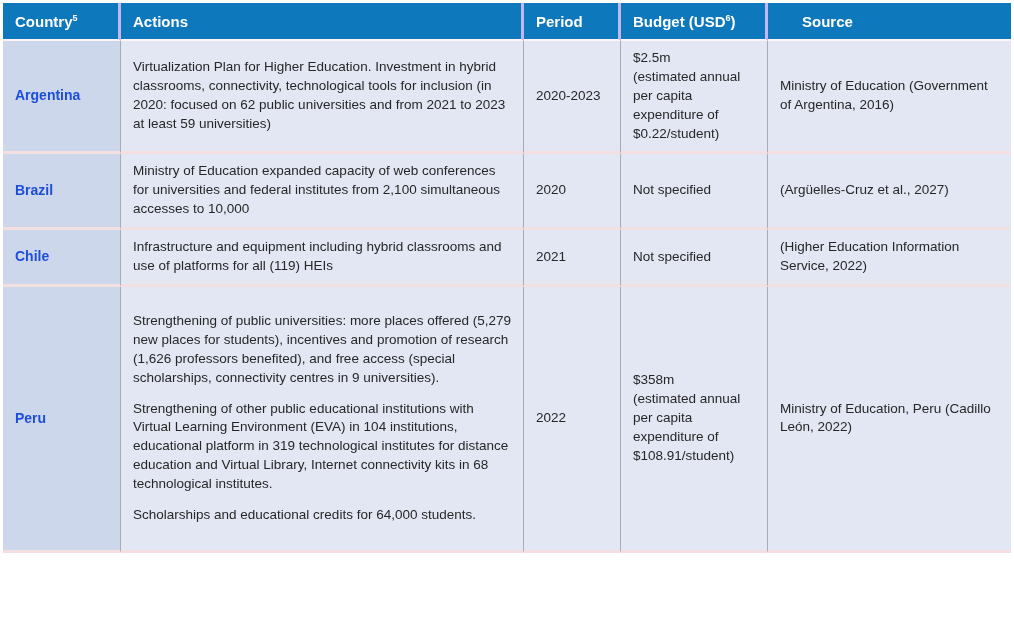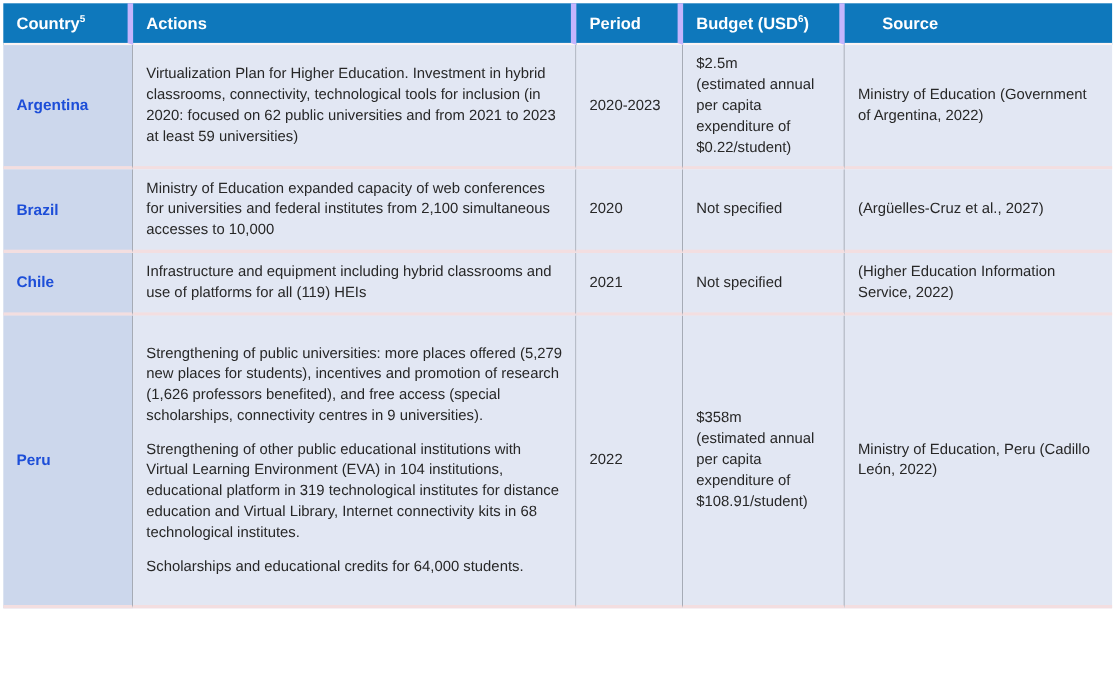--- a/index.html
+++ b/index.html
@@ -24,21 +24,21 @@
   }
   
   th {
     background: #0e78bc;
     color: #ffffff;
     font-weight: bold;
     font-size: 15px;
     text-align: left;
     vertical-align: middle;
     padding: 8px 12px;
-    border-right: 5px solid #c4b5fd;
+    border-right: 3px solid #c4b5fd;
     border-bottom: 2px solid #fdf4f3;
     box-sizing: border-box;
   }
   th:last-child { border-right: none; padding-left: 34px; }
   th sup { font-size: 9px; line-height: 0; }
   
   td {
     background: #e2e7f3;
     border-right: 1px solid #a6abb5;
     border-bottom: 3px solid #f3dee0;
@@ -86,21 +86,21 @@
       <tr style="height:110px;">
         <td class="country-cell">Argentina</td>
         <td class="actions-cell">
             <p>Virtualization Plan for Higher Education. Investment in hybrid classrooms, connectivity, technological tools for inclusion (in 2020: focused on 62 public universities and from 2021 to 2023 at least 59 universities)</p>
           </td>
         <td class="period-cell">2020-2023</td>
         <td class="budget-cell">
           <div>$2.5m</div>
           <div>(estimated annual per capita expenditure of $0.22/student)</div>
         </td>
-        <td class="source-cell">Ministry of Education (Government of Argentina, 2022)</td>
+        <td class="source-cell">Ministry of Education (Government of Argentina, 2016)</td>
       </tr>
       <tr style="height:71px;">
         <td class="country-cell">Brazil</td>
         <td class="actions-cell">
             <p>Ministry of Education expanded capacity of web conferences for universities and federal institutes from 2,100 simultaneous accesses to 10,000</p>
           </td>
         <td class="period-cell">2020</td>
         <td class="budget-cell">
           <div>Not specified</div>
         </td>

